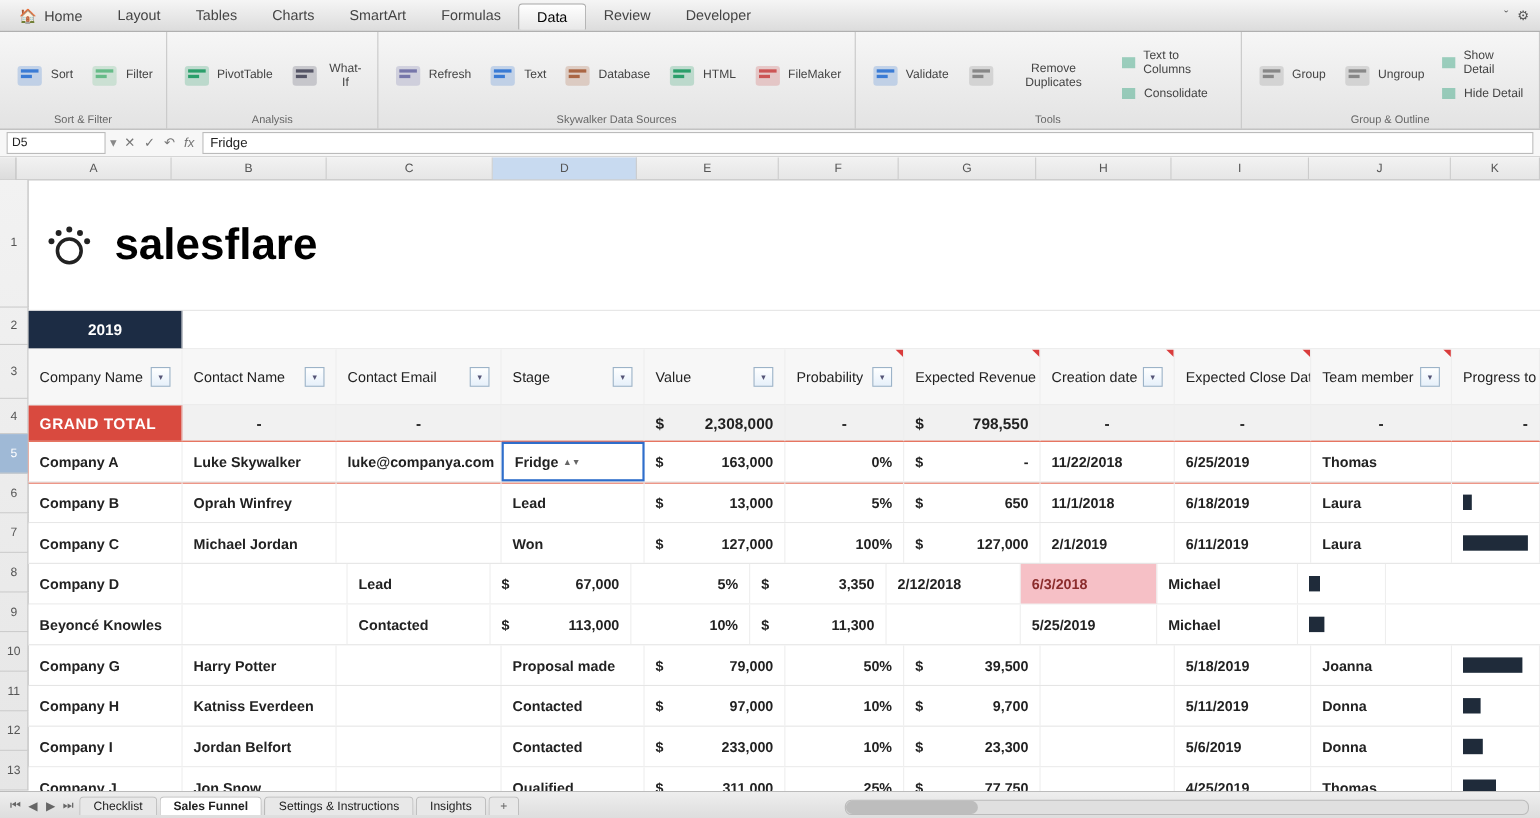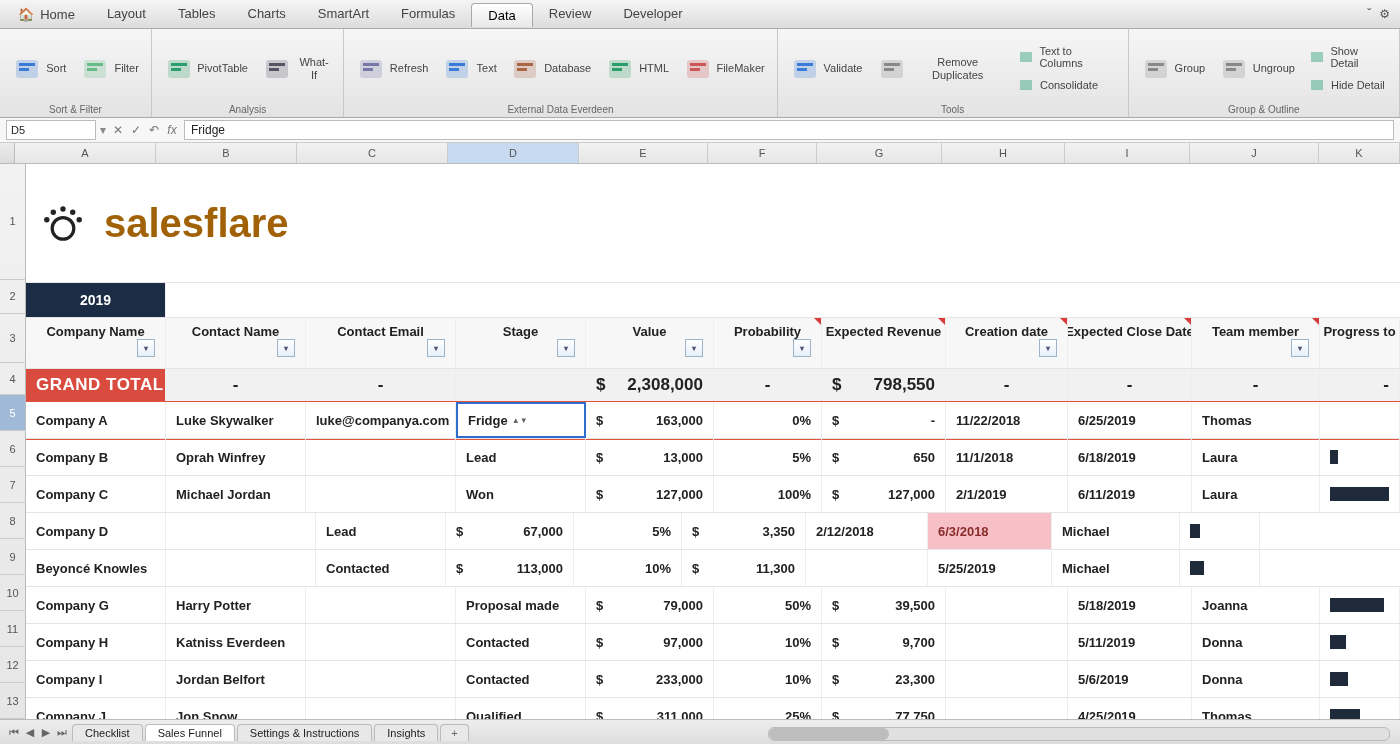--- a/index.html
+++ b/index.html
@@ -235,37 +235,37 @@
   .brand-row .cell { font-size: 34px; font-weight: 600; color:#333; border-color: transparent;}
   .brand-logo { display:flex;align-items:center;gap:14px; }
   .brand-title { color:#2b2f39; }
 
   .year-row { height:34px;}
   .year-row .cell.year-pill{
     background:#1c2c44; color:#fff; font-weight:700; font-size:14px; justify-content:center;
   }
 
   .header-row { height:50px; background:#f7f7f7; }
-  .header-row .cell { font-size:13px; font-weight:700; color:#222;flex-direction:column; }
+  .header-row .cell { font-size:13px; font-weight:400; color:#222; }
   .hdr-filter {
     width:16px;height:16px;border:1px solid #9cb3c8; background:linear-gradient(#fff,#e6f0fa);
     margin-left:auto; display:flex;align-items:center;justify-content:center;font-size:8px;color:#557;
   }
   .red-tri::after{
     content:"";
     position:absolute;
     top:0; right:0;
     border-style:solid;
     border-width:0 7px 7px 0;
     border-color: transparent #d93c3c transparent transparent;
   }
 
   .total-row { height:32px; background:#f1f1f1;}
   .total-row .cell.total-label { background:#d94a3f; color:#fff; font-weight:700; letter-spacing:.5px;}
-  .total-row .cell { font-weight:700; font-size:17px;align-items:flex-end; }
+  .total-row .cell { font-weight:700; font-size:14px; }
 
   .data-row { height:36px; }
   .data-row:nth-child(odd) { background:#fff; }
   .data-row .cell { font-weight:700; font-size:13px; }
 
   .data-row.highlight-border { box-shadow: 0 1px 0 #e2533a, 0 -1px 0 #e2533a; }
   .active-cell {
     border:2px solid #2f6ecb !important;
   }
   .stepper {
@@ -291,21 +291,21 @@
   .sheet-nav span{ width:16px;text-align:center;color:#666; cursor:pointer;}
   .sheet-tab {
     padding:2px 12px;
     border:1px solid #bbb;
     border-bottom:none;
     background:#e8e8e8;
     border-radius:4px 4px 0 0;
     margin-left:2px;
     cursor:pointer;
   }
-  .sheet-tab.active{ background:#fff; font-weight:400;}
+  .sheet-tab.active{ background:#fff; font-weight:700;}
   .sheet-add { padding:2px 10px; color:#666;}
   .h-scroll {
     position:absolute;
     right:10px;
     bottom:3px;
     width:620px;
     height:12px;
     background:#e0e0e0;
     border:1px solid #bbb;
     border-radius:6px;
@@ -443,21 +443,21 @@
             <div class="ico">
               <svg width="26" height="26">
                 <rect x="2" y="4" width="22" height="18" rx="3" fill="#c55" opacity=".25"></rect>
                 <rect x="5" y="7" width="16" height="3" fill="#c55"></rect>
                 <rect x="5" y="12" width="10" height="3" fill="#c55"></rect>
               </svg>
             </div>
             <span class="lbl">FileMaker</span>
           </div>
         </div>
-        <div class="ribbon-group-title">External Data Everdeen</div>
+        <div class="ribbon-group-title">Skywalker Data Sources</div>
       </div>
       <div class="ribbon-group">
         <div class="ribbon-body">
           <div class="rb-btn">
             <div class="ico">
               <svg width="26" height="26">
                 <rect x="2" y="4" width="22" height="18" rx="3" fill="#3a7bd5" opacity=".25"></rect>
                 <rect x="5" y="7" width="16" height="3" fill="#3a7bd5"></rect>
                 <rect x="5" y="12" width="10" height="3" fill="#3a7bd5"></rect>
               </svg>
@@ -593,21 +593,21 @@
                 <svg width="54" height="54" viewBox="0 0 50 50">
                   <circle cx="25" cy="30" r="10" fill="none" stroke="#222" stroke-width="3"></circle>
                   <g fill="#222">
                     <circle cx="25" cy="12" r="2.5"></circle>
                     <circle cx="16" cy="15" r="2.5"></circle>
                     <circle cx="34" cy="15" r="2.5"></circle>
                     <circle cx="10" cy="22" r="2.5"></circle>
                     <circle cx="40" cy="22" r="2.5"></circle>
                   </g>
                 </svg>
-                <span style="font-size:40px;font-weight:700;color:#a16207;">salesflare</span>
+                <span style="font-size:40px;font-weight:700;color:#000000;">salesflare</span>
               </div>
             </div>
           </div>
           <div class="row year-row">
             <div class="cell year-pill w-A">2019</div>
             <div class="cell" style="flex: 1 1 0%; border: none;"></div>
           </div>
           <div class="row header-row">
             <div class="cell w-A">
               <span>Company Name</span>

